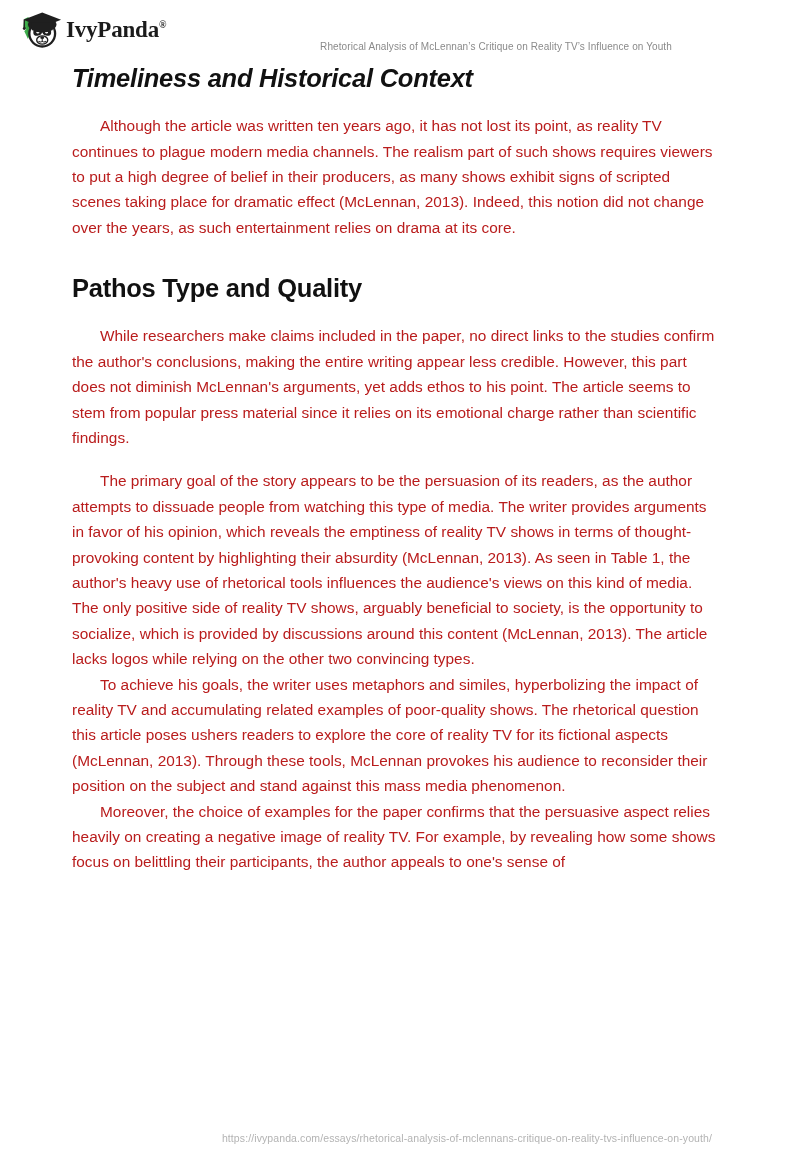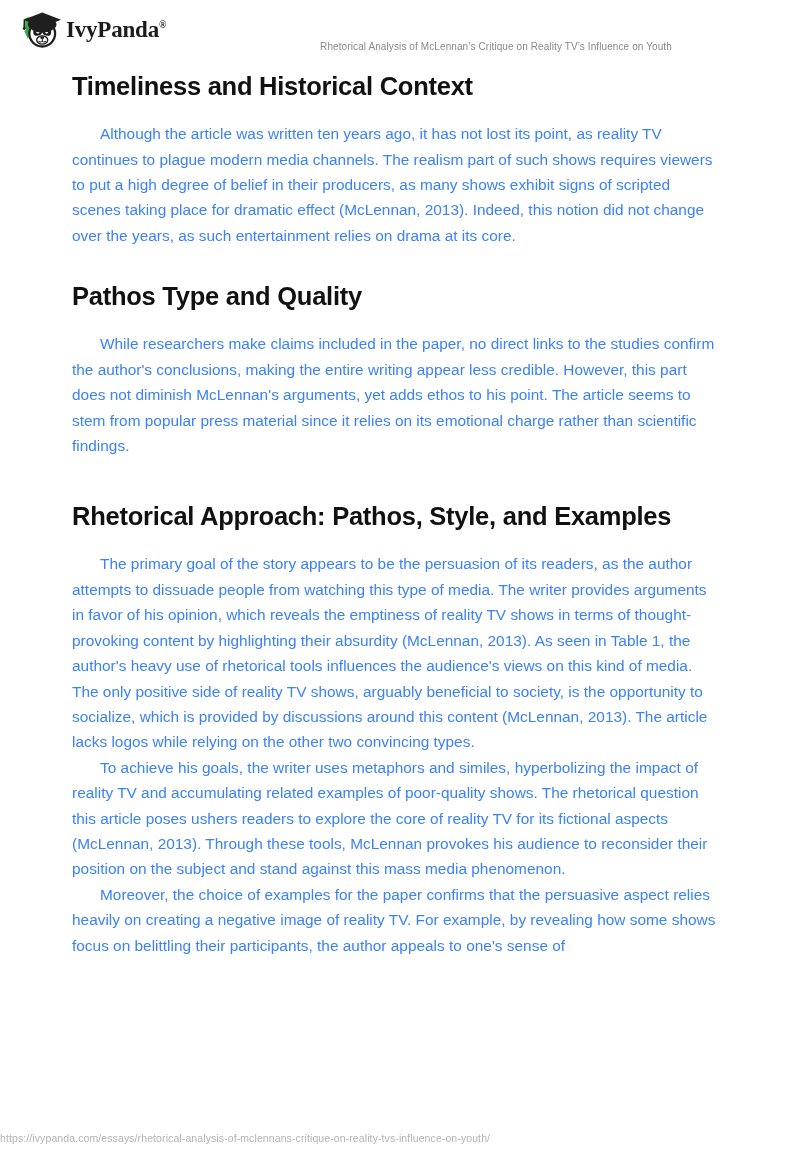--- a/index.html
+++ b/index.html
@@ -73,43 +73,43 @@
   }
   h2.section-heading {
     font-family: "Liberation Sans", sans-serif;
     font-weight: bold;
     font-size: 25.5px;
     line-height: 1.30;
     color: #111111;
     margin: 0;
     letter-spacing: -0.25px;
   }
-  h2.heading-1 { margin-top: 8px; }
+  h2.heading-1 { margin-top: 0; font-style: italic; }
   h2.heading-2 { margin-top: 32px; }
   h2.heading-3 { margin-top: 42px; width: 600px; }
 
   p.body-text {
     font-size: 15.4px;
     line-height: 25.4px;
-    color: #3b82f6;
+    color: #b91c1c;
     margin: 0;
     text-indent: 28px;
     text-align: left;
     letter-spacing: 0.01px;
   }
   p.p-after-heading { margin-top: 18px; }
   p.p-following    { }
 
   
   .page-footer {
     position: absolute;
     left: 0;
     top: 1128px;
     width: 712px;
-    text-align: left;
+    text-align: right;
   }
   .footer-url {
     font-size: 10.5px;
     color: #b3b3b3;
     letter-spacing: 0.1px;
     text-decoration: none;
     white-space: nowrap;
   }
 </style>
 </head>
@@ -151,21 +151,20 @@
 </div>
 
 <div class="doc-body">
 
   <h2 class="section-heading heading-1">Timeliness and Historical Context</h2>
   <p class="body-text p-after-heading">Although the article was written ten years ago, it has not lost its point, as reality TV continues to plague modern media channels. The realism part of such shows requires viewers to put a high degree of belief in their producers, as many shows exhibit signs of scripted scenes taking place for dramatic effect (McLennan, 2013). Indeed, this notion did not change over the years, as such entertainment relies on drama at its core.</p>
 
   <h2 class="section-heading heading-2">Pathos Type and Quality</h2>
   <p class="body-text p-after-heading">While researchers make claims included in the paper, no direct links to the studies confirm the author's conclusions, making the entire writing appear less credible. However, this part does not diminish McLennan's arguments, yet adds ethos to his point. The article seems to stem from popular press material since it relies on its emotional charge rather than scientific findings.</p>
 
-  <h2 class="section-heading heading-3">Rhetorical Approach: Pathos, Style, and Examples</h2>
   <p class="body-text p-after-heading">The primary goal of the story appears to be the persuasion of its readers, as the author attempts to dissuade people from watching this type of media. The writer provides arguments in favor of his opinion, which reveals the emptiness of reality TV shows in terms of thought-provoking content by highlighting their absurdity (McLennan, 2013). As seen in Table 1, the author's heavy use of rhetorical tools influences the audience's views on this kind of media. The only positive side of reality TV shows, arguably beneficial to society, is the opportunity to socialize, which is provided by discussions around this content (McLennan, 2013). The article lacks logos while relying on the other two convincing types.</p>
   <p class="body-text p-following">To achieve his goals, the writer uses metaphors and similes, hyperbolizing the impact of reality TV and accumulating related examples of poor-quality shows. The rhetorical question this article poses ushers readers to explore the core of reality TV for its fictional aspects (McLennan, 2013). Through these tools, McLennan provokes his audience to reconsider their position on the subject and stand against this mass media phenomenon.</p>
   <p class="body-text p-following">Moreover, the choice of examples for the paper confirms that the persuasive aspect relies heavily on creating a negative image of reality TV. For example, by revealing how some shows focus on belittling their participants, the author appeals to one's sense of</p>
 </div>
 
 <div class="page-footer">
   <a class="footer-url" href="#">https://ivypanda.com/essays/rhetorical-analysis-of-mclennans-critique-on-reality-tvs-influence-on-youth/</a>
 </div>
 
 </body></html>

